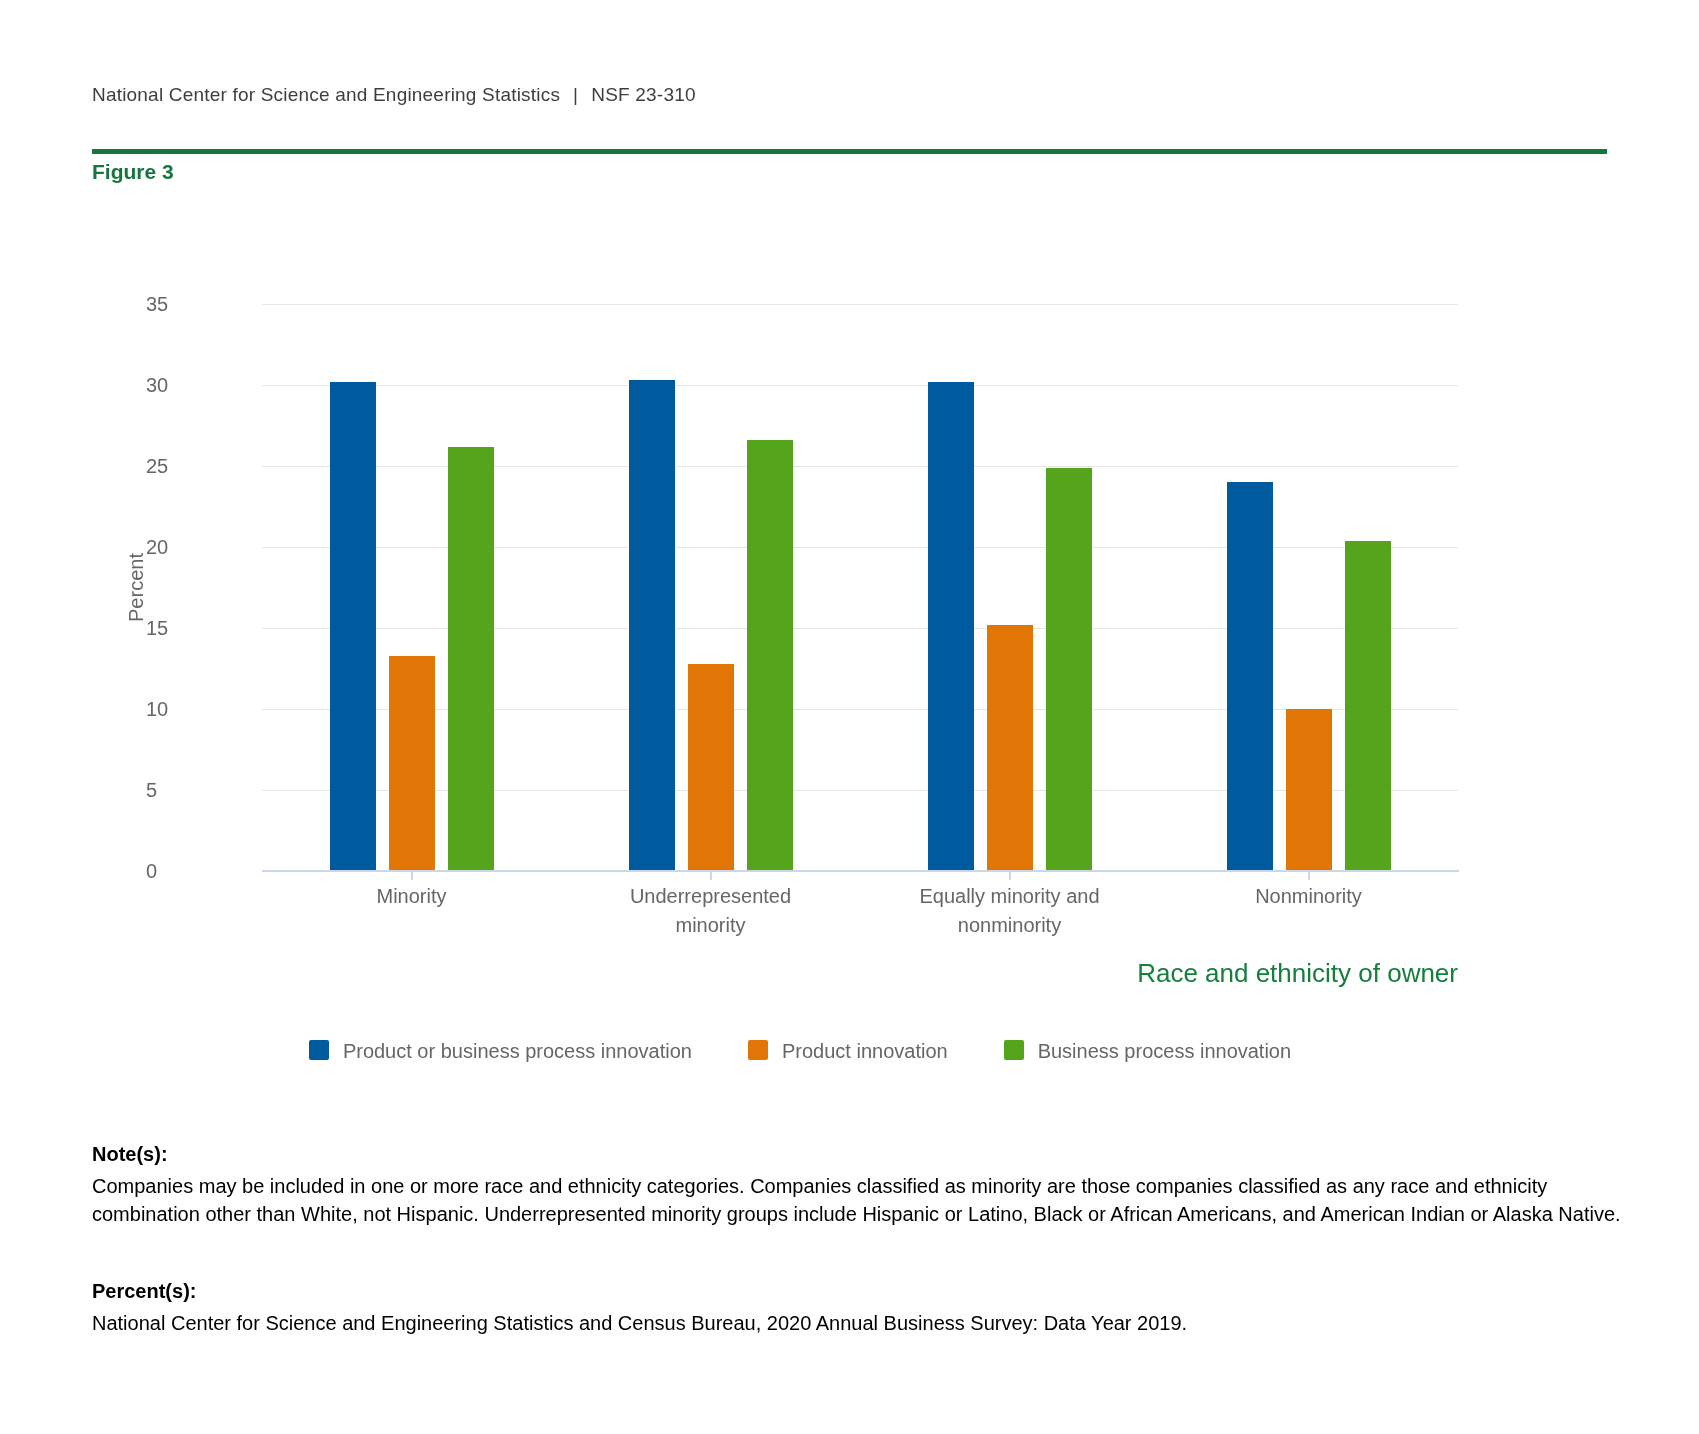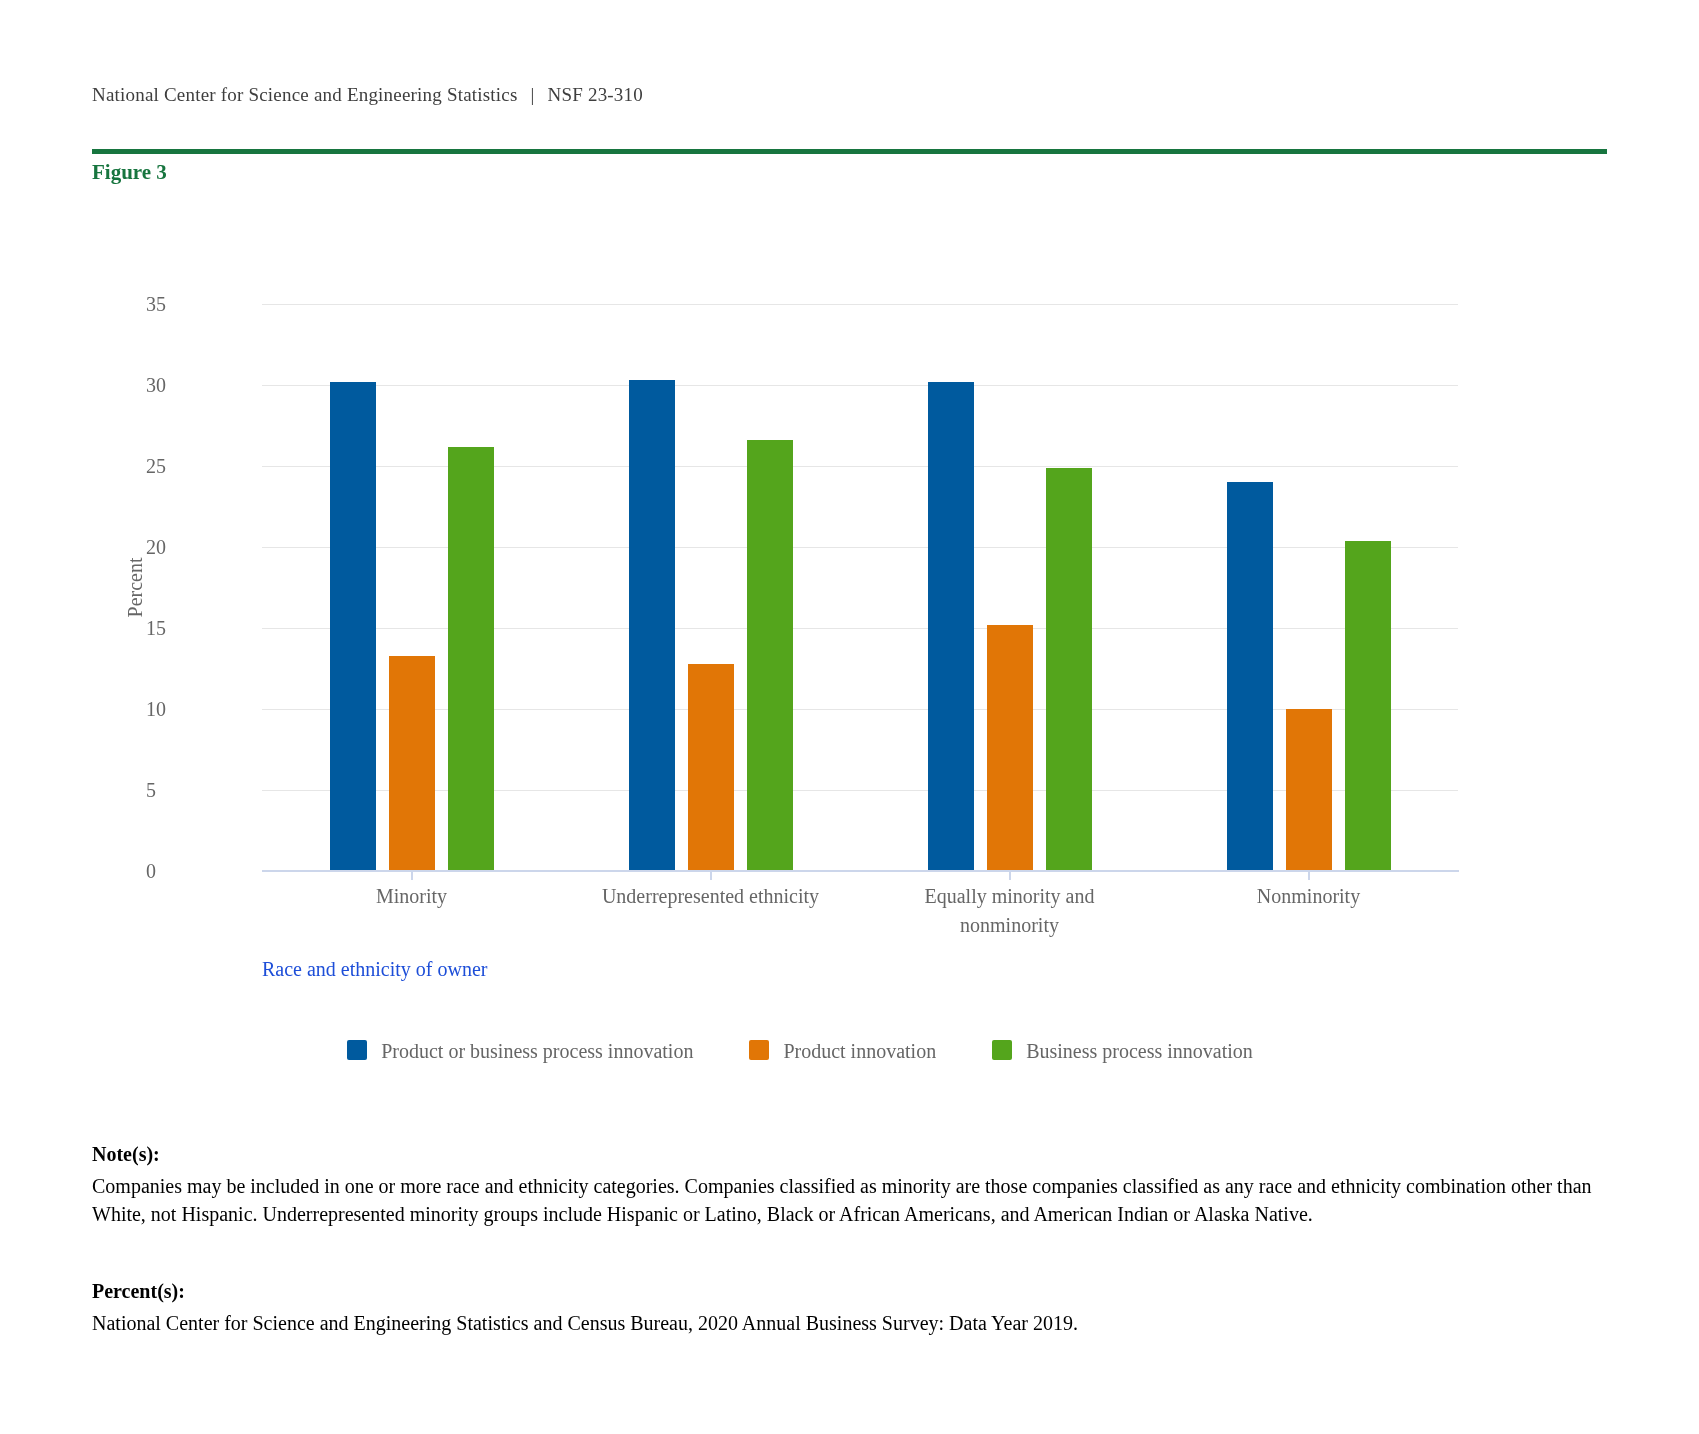--- a/index.html
+++ b/index.html
@@ -1,33 +1,33 @@
 <!DOCTYPE html>
 <html><head>
 <meta charset="utf-8">
 <style>
   html,body{margin:0;padding:0;background:#fff;}
   .page{position:relative;width:1699px;height:1434px;background:#ffffff;overflow:hidden;
-        font-family:Liberation Serif, serif;}
+        font-family:Liberation Sans, sans-serif;}
   .report-header{position:absolute;left:92px;top:84px;font-size:19px;letter-spacing:.2px;color:#3e3e3e;}
   .report-header .sep{margin:0 13px;color:#3e3e3e;}
   .green-rule{position:absolute;left:92px;top:149px;width:1515px;height:5px;background:#17753F;}
   .figure-label{position:absolute;left:92px;top:160px;font-size:21px;font-weight:bold;color:#17753F;}
   .figure-title{position:absolute;left:92px;top:201px;width:1530px;font-size:21px;font-weight:bold;color:#0d0d0d;margin:0;}
   
   .plot{position:absolute;left:262px;top:304px;width:1196px;height:567px;}
   .gridline{position:absolute;left:0;width:100%;height:1px;background:#e6e6e6;}
   .bar{position:absolute;}
   .x-axis-line{position:absolute;left:262px;top:870px;width:1197px;height:2px;background:#ccd6eb;}
   .xtick{position:absolute;width:2px;height:8px;top:872px;background:#ccd6eb;}
   .ylab{position:absolute;left:146px;width:108px;text-align:left;font-size:20px;color:#666;line-height:26px;}
   .y-axis-title{position:absolute;left:108px;top:304px;height:567px;width:56px;display:flex;align-items:center;justify-content:center;}
   .y-axis-title span{transform:rotate(-90deg);white-space:nowrap;font-size:20px;color:#666;}
   .xcat{position:absolute;top:882px;width:220px;text-align:center;font-size:20px;line-height:29px;color:#666;}
-  .x-axis-title{position:absolute;left:262px;top:958px;width:1196px;text-align:left;font-size:20px;color:#1d4ed8;}
+  .x-axis-title{position:absolute;left:262px;top:958px;width:1196px;text-align:right;font-size:26px;color:#15803d;}
   .legend{position:absolute;left:0;top:1040px;width:1600px;display:flex;justify-content:center;align-items:center;gap:56px;}
   .legend-item{display:flex;align-items:flex-start;gap:14px;cursor:pointer;}
   .legend-swatch{width:20px;height:20px;border-radius:2px;flex:none;}
   .legend-label{font-size:20px;color:#666;}
   .notes{position:absolute;left:92px;top:1140px;width:1532px;font-size:20px;line-height:28px;color:#000;}
   .notes .hd, .source .hd{font-weight:bold;margin-bottom:4px;}
   .source{position:absolute;left:92px;top:1277px;width:1532px;font-size:20px;line-height:28px;color:#000;}
 </style>
 </head>
 <body>
@@ -80,21 +80,21 @@
       </div>
     <div class="x-axis-line"></div>
     <div id="xticks">
         <div class="xtick" style="left: 410.5px;"></div>
         <div class="xtick" style="left: 709.5px;"></div>
         <div class="xtick" style="left: 1008.5px;"></div>
         <div class="xtick" style="left: 1307.5px;"></div>
       </div>
     <div id="xcats">
         <div class="xcat" style="left: 301.5px;">Minority</div>
-        <div class="xcat" style="left: 600.5px;">Underrepresented ethnicity</div>
+        <div class="xcat" style="left: 600.5px;">Underrepresented minority</div>
         <div class="xcat" style="left: 899.5px;">Equally minority and nonminority</div>
         <div class="xcat" style="left: 1198.5px;">Nonminority</div>
       </div>
     <div class="x-axis-title">
       <span>Race and ethnicity of owner</span>
     </div>
     <div class="legend" id="legend">
         <div class="legend-item">
           <span class="legend-swatch" style="background: rgb(0, 90, 158);"></span>
           <span class="legend-label">Product or business process innovation</span>

